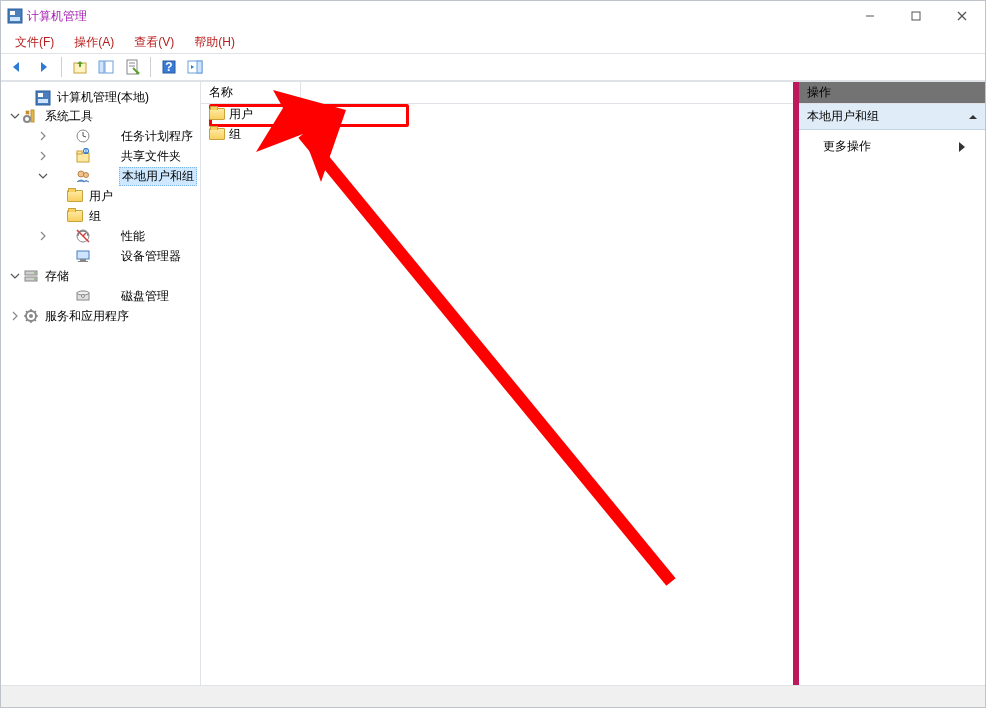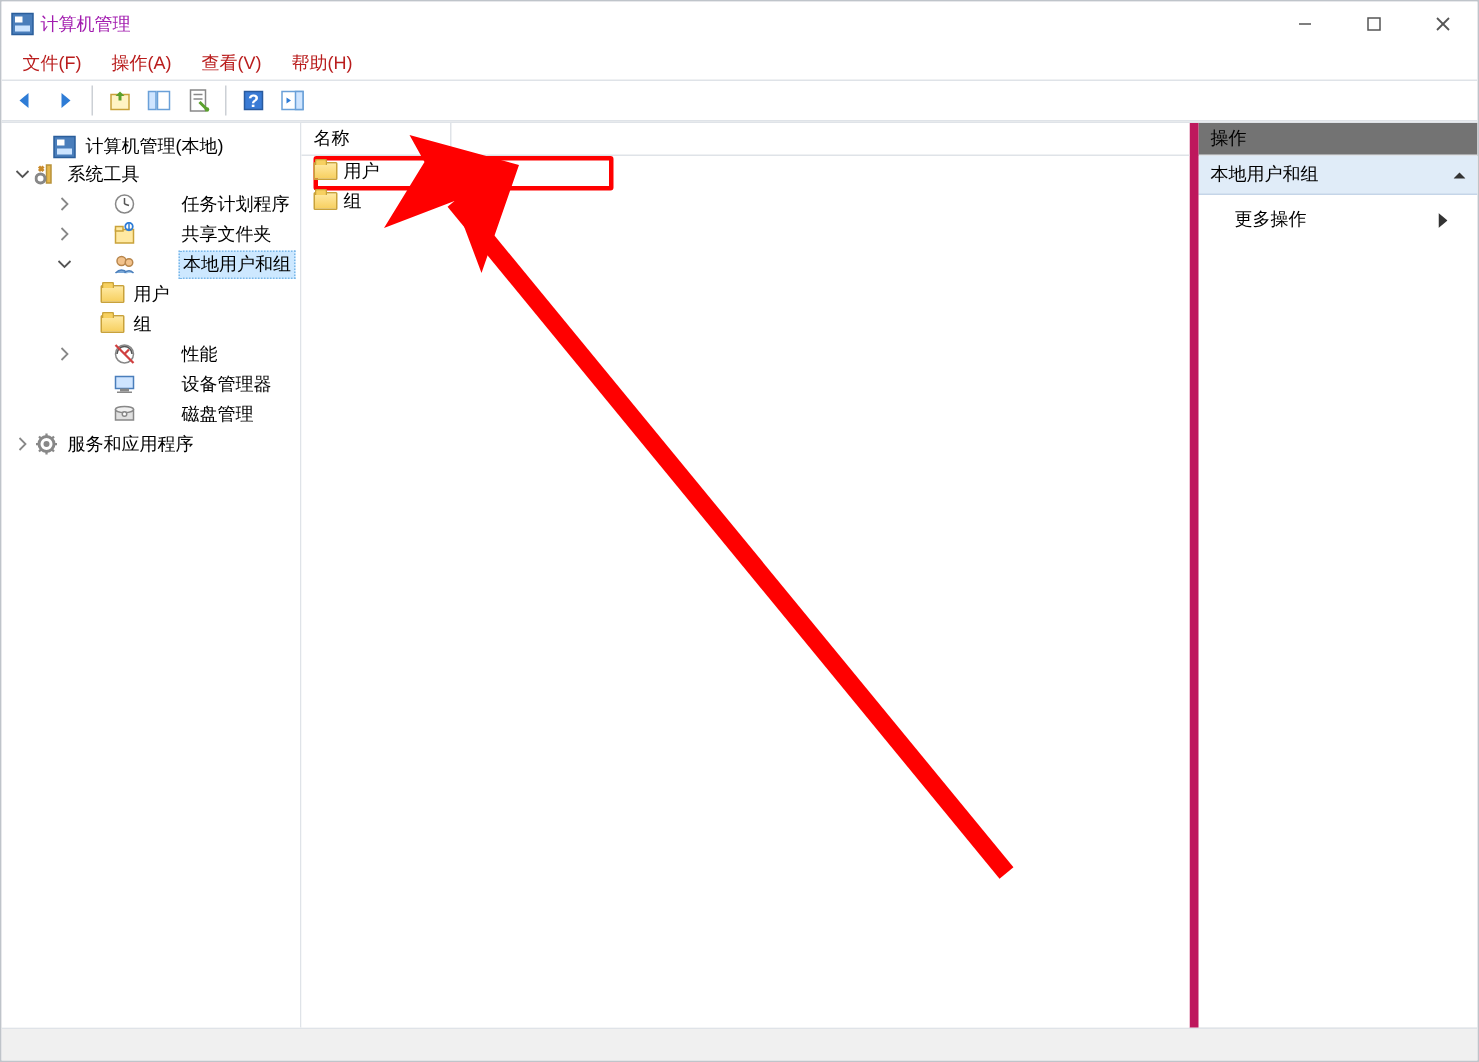--- a/index.html
+++ b/index.html
@@ -259,20 +259,36 @@
       <div class="tree-node indent-2">
         <span class="expander none"></span>
         <span class="tree-icon">
           <svg width="16" height="16">
             <rect x="2" y="3" width="12" height="8" fill="#cfe5ff" stroke="#4a7ebb"></rect>
             <rect x="5" y="11" width="6" height="2" fill="#888"></rect>
             <rect x="3" y="13" width="10" height="1" fill="#888"></rect>
           </svg>
         </span>
         <span class="node-label">设备管理器</span>
+      </div>
+      <div class="tree-node indent-1">
+        <span class="expander">
+          <svg width="10" height="10">
+            <path d="M1 3 L5 7 L9 3" fill="none" stroke="#555" stroke-width="1.2"></path>
+          </svg>
+        </span>
+        <span class="tree-icon">
+          <svg width="16" height="16">
+            <rect x="2" y="3" width="12" height="4" fill="#d0d0d0" stroke="#888"></rect>
+            <rect x="2" y="9" width="12" height="4" fill="#d0d0d0" stroke="#888"></rect>
+            <circle cx="12" cy="5" r="0.8" fill="#5aa02c"></circle>
+            <circle cx="12" cy="11" r="0.8" fill="#5aa02c"></circle>
+          </svg>
+        </span>
+        <span class="node-label">存储</span>
       </div>
       <div class="tree-node indent-2">
         <span class="expander none"></span>
         <span class="tree-icon">
           <svg width="16" height="16">
             <rect x="2" y="5" width="12" height="7" fill="#e0e0e0" stroke="#888"></rect>
             <ellipse cx="8" cy="5" rx="6" ry="2" fill="#f0f0f0" stroke="#888"></ellipse>
             <circle cx="8" cy="8" r="1.5" fill="#fff" stroke="#888"></circle>
           </svg>
         </span>

